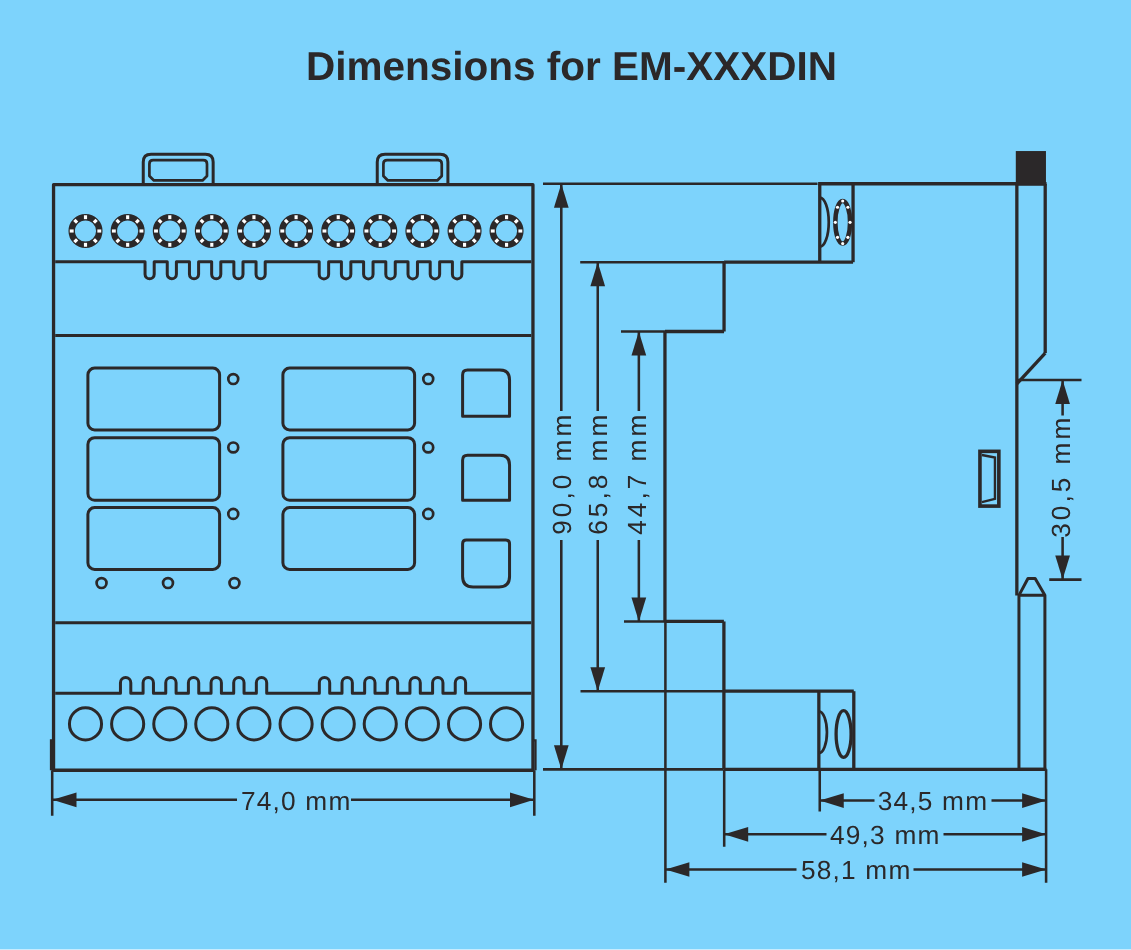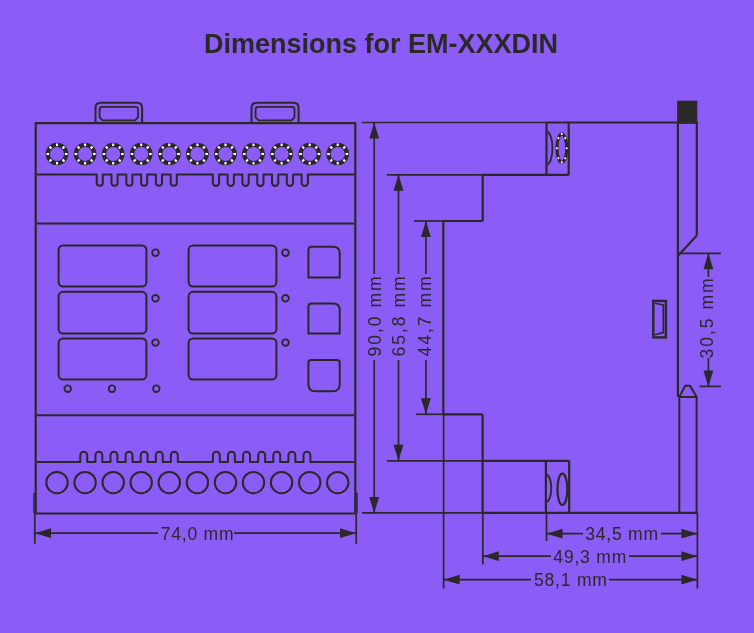--- a/index.html
+++ b/index.html
@@ -1,16 +1,16 @@
 <!DOCTYPE html>
 <html><head>
 <meta charset="utf-8">
 <style>
   html,body{margin:0;padding:0;background:#ffffff;}
-  .page{position:relative;width:754px;height:633px;background:#8b5cf6;overflow:hidden;
+  .page{position:relative;width:754px;height:633px;background:#7dd3fc;overflow:hidden;
         font-family:"Liberation Sans", sans-serif;}
   svg{position:absolute;left:0;top:0;}
   text{fill:#2b2829;font-family:"Liberation Sans", sans-serif;}
 </style>
 </head>
 <body>
 <div class="page">
 <svg width="754" height="633" viewBox="0 0 754 633">
 <defs>
 <g id="term">

